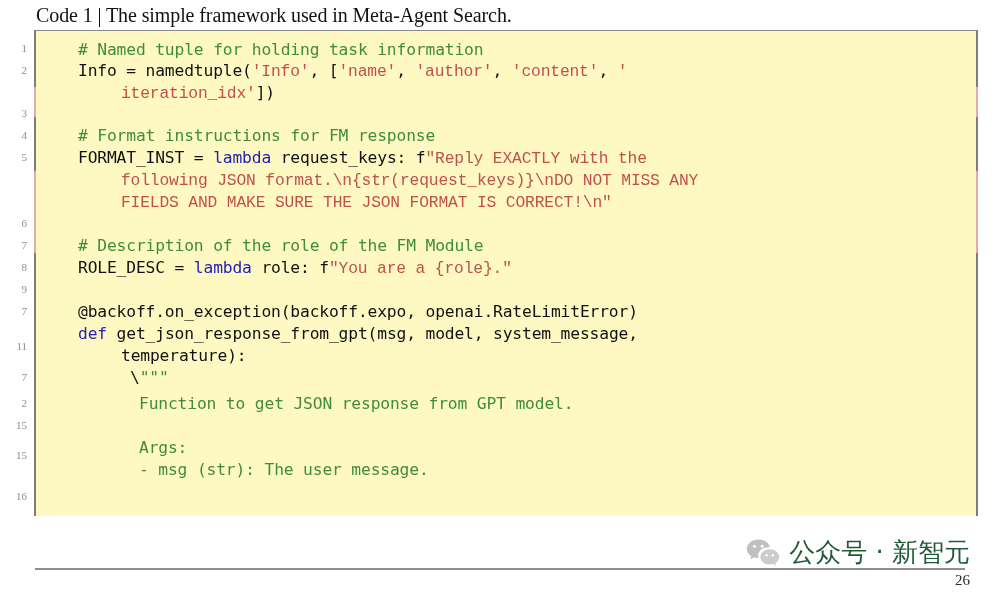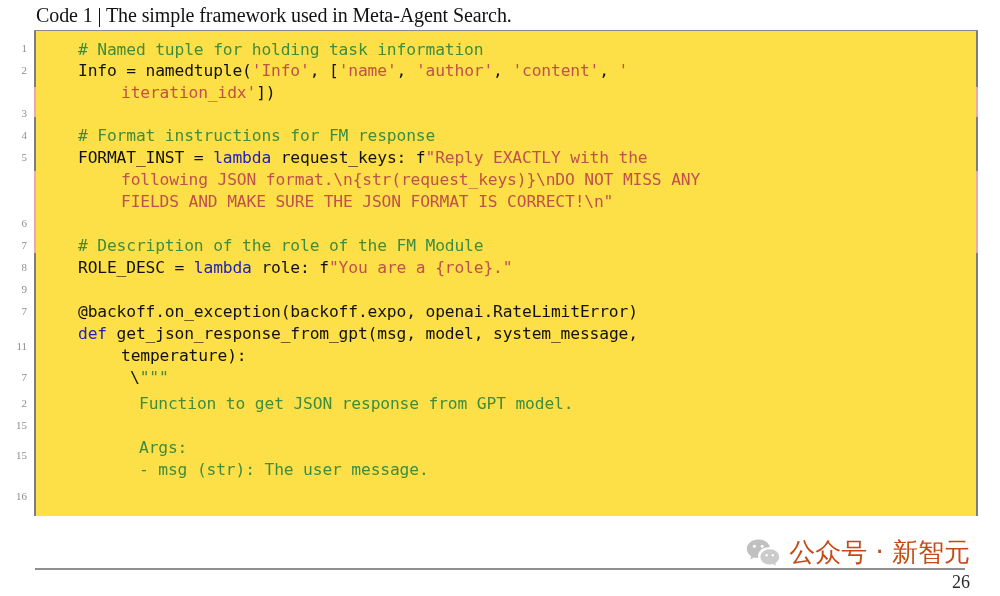--- a/index.html
+++ b/index.html
@@ -37,21 +37,21 @@
     width: 1000px;
     height: 486px;
     overflow: hidden;
   }
   .code-box {
     position: absolute;
     left: 34px;
     top: 0px;
     right: 22px;
     bottom: -4px;
-    background: #fde047;
+    background: #fef9c3;
     border-top: 1.5px solid #8a8a8a;
     border-bottom: none;
     box-sizing: border-box;
     padding-left: 44px;
   }
   
   .vrule {
     position: absolute;
     top: 0;
     width: 1.6px;
@@ -99,58 +99,58 @@
     white-space: pre;
     letter-spacing: -0.15px;
   }
   .code .row {
     position: absolute;
     left: 0;
     white-space: pre;
   }
   .cmt { color: #3f8c3f; }
   .kw  { color: #2222bb; }
-  .str { color: #c0504d; }
+  .str { color: #c0504d; font-family: Liberation Mono, monospace; }
   .plain { color: #111111; }
 
   
   .footer-rule {
     position: absolute;
     left: 35px;
     top: 568px;
     width: 930px;
     height: 1.5px;
     background: #8f8f8f;
   }
   .watermark {
     position: absolute;
     right: 30px;
     top: 537px;
     display: flex;
     align-items: center;
     gap: 9px;
-    color: #c2410c;
+    color: #14532d;
     font-family: "DejaVu Sans", sans-serif;
     font-size: 26px;
     line-height: 30px;
     white-space: nowrap;
     opacity: 0.95;
   }
   .wechat-icon {
     position: relative;
     width: 34px;
     height: 28px;
     flex: 0 0 auto;
   }
   .pagenum {
     position: absolute;
     right: 30px;
     top: 572px;
     font-family: "Liberation Serif", serif;
-    font-size: 18px;
+    font-size: 15px;
     color: #2a2a2a;
   }
 </style>
 </head>
 <body>
 
 <div class="caption">Code 1 | The simple framework used in Meta-Agent Search.</div>
 
 <div class="listing">
 

